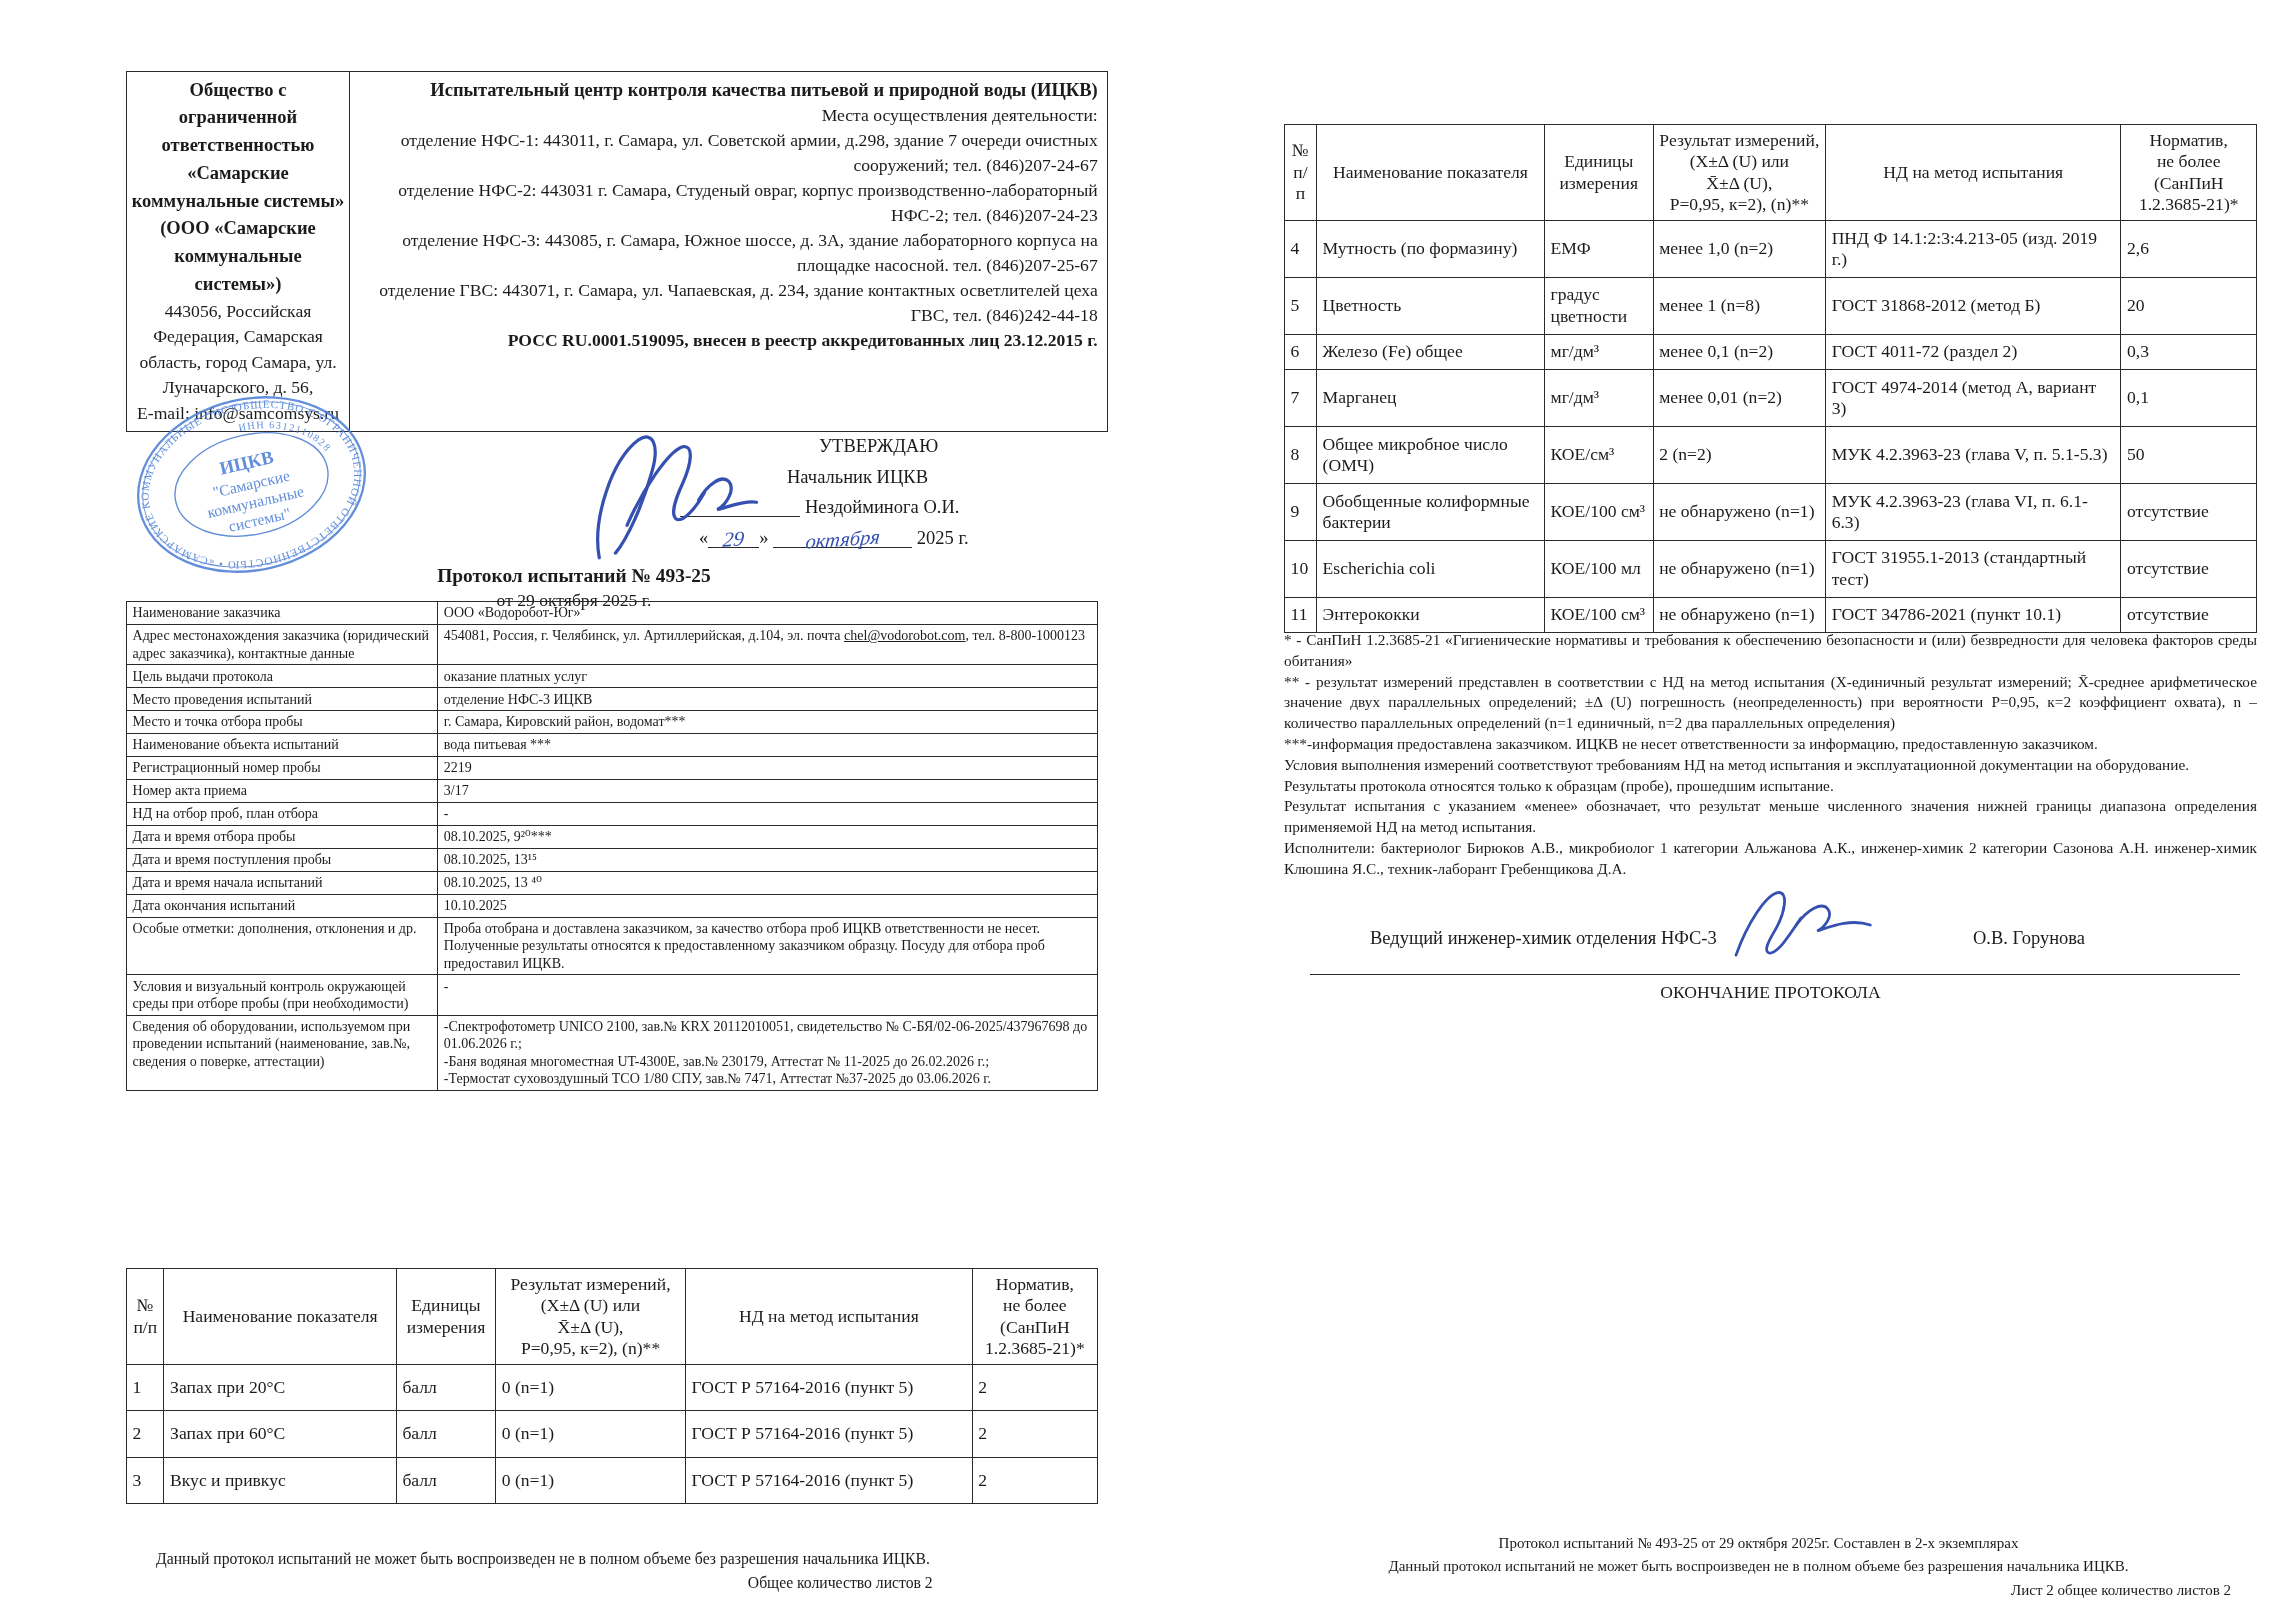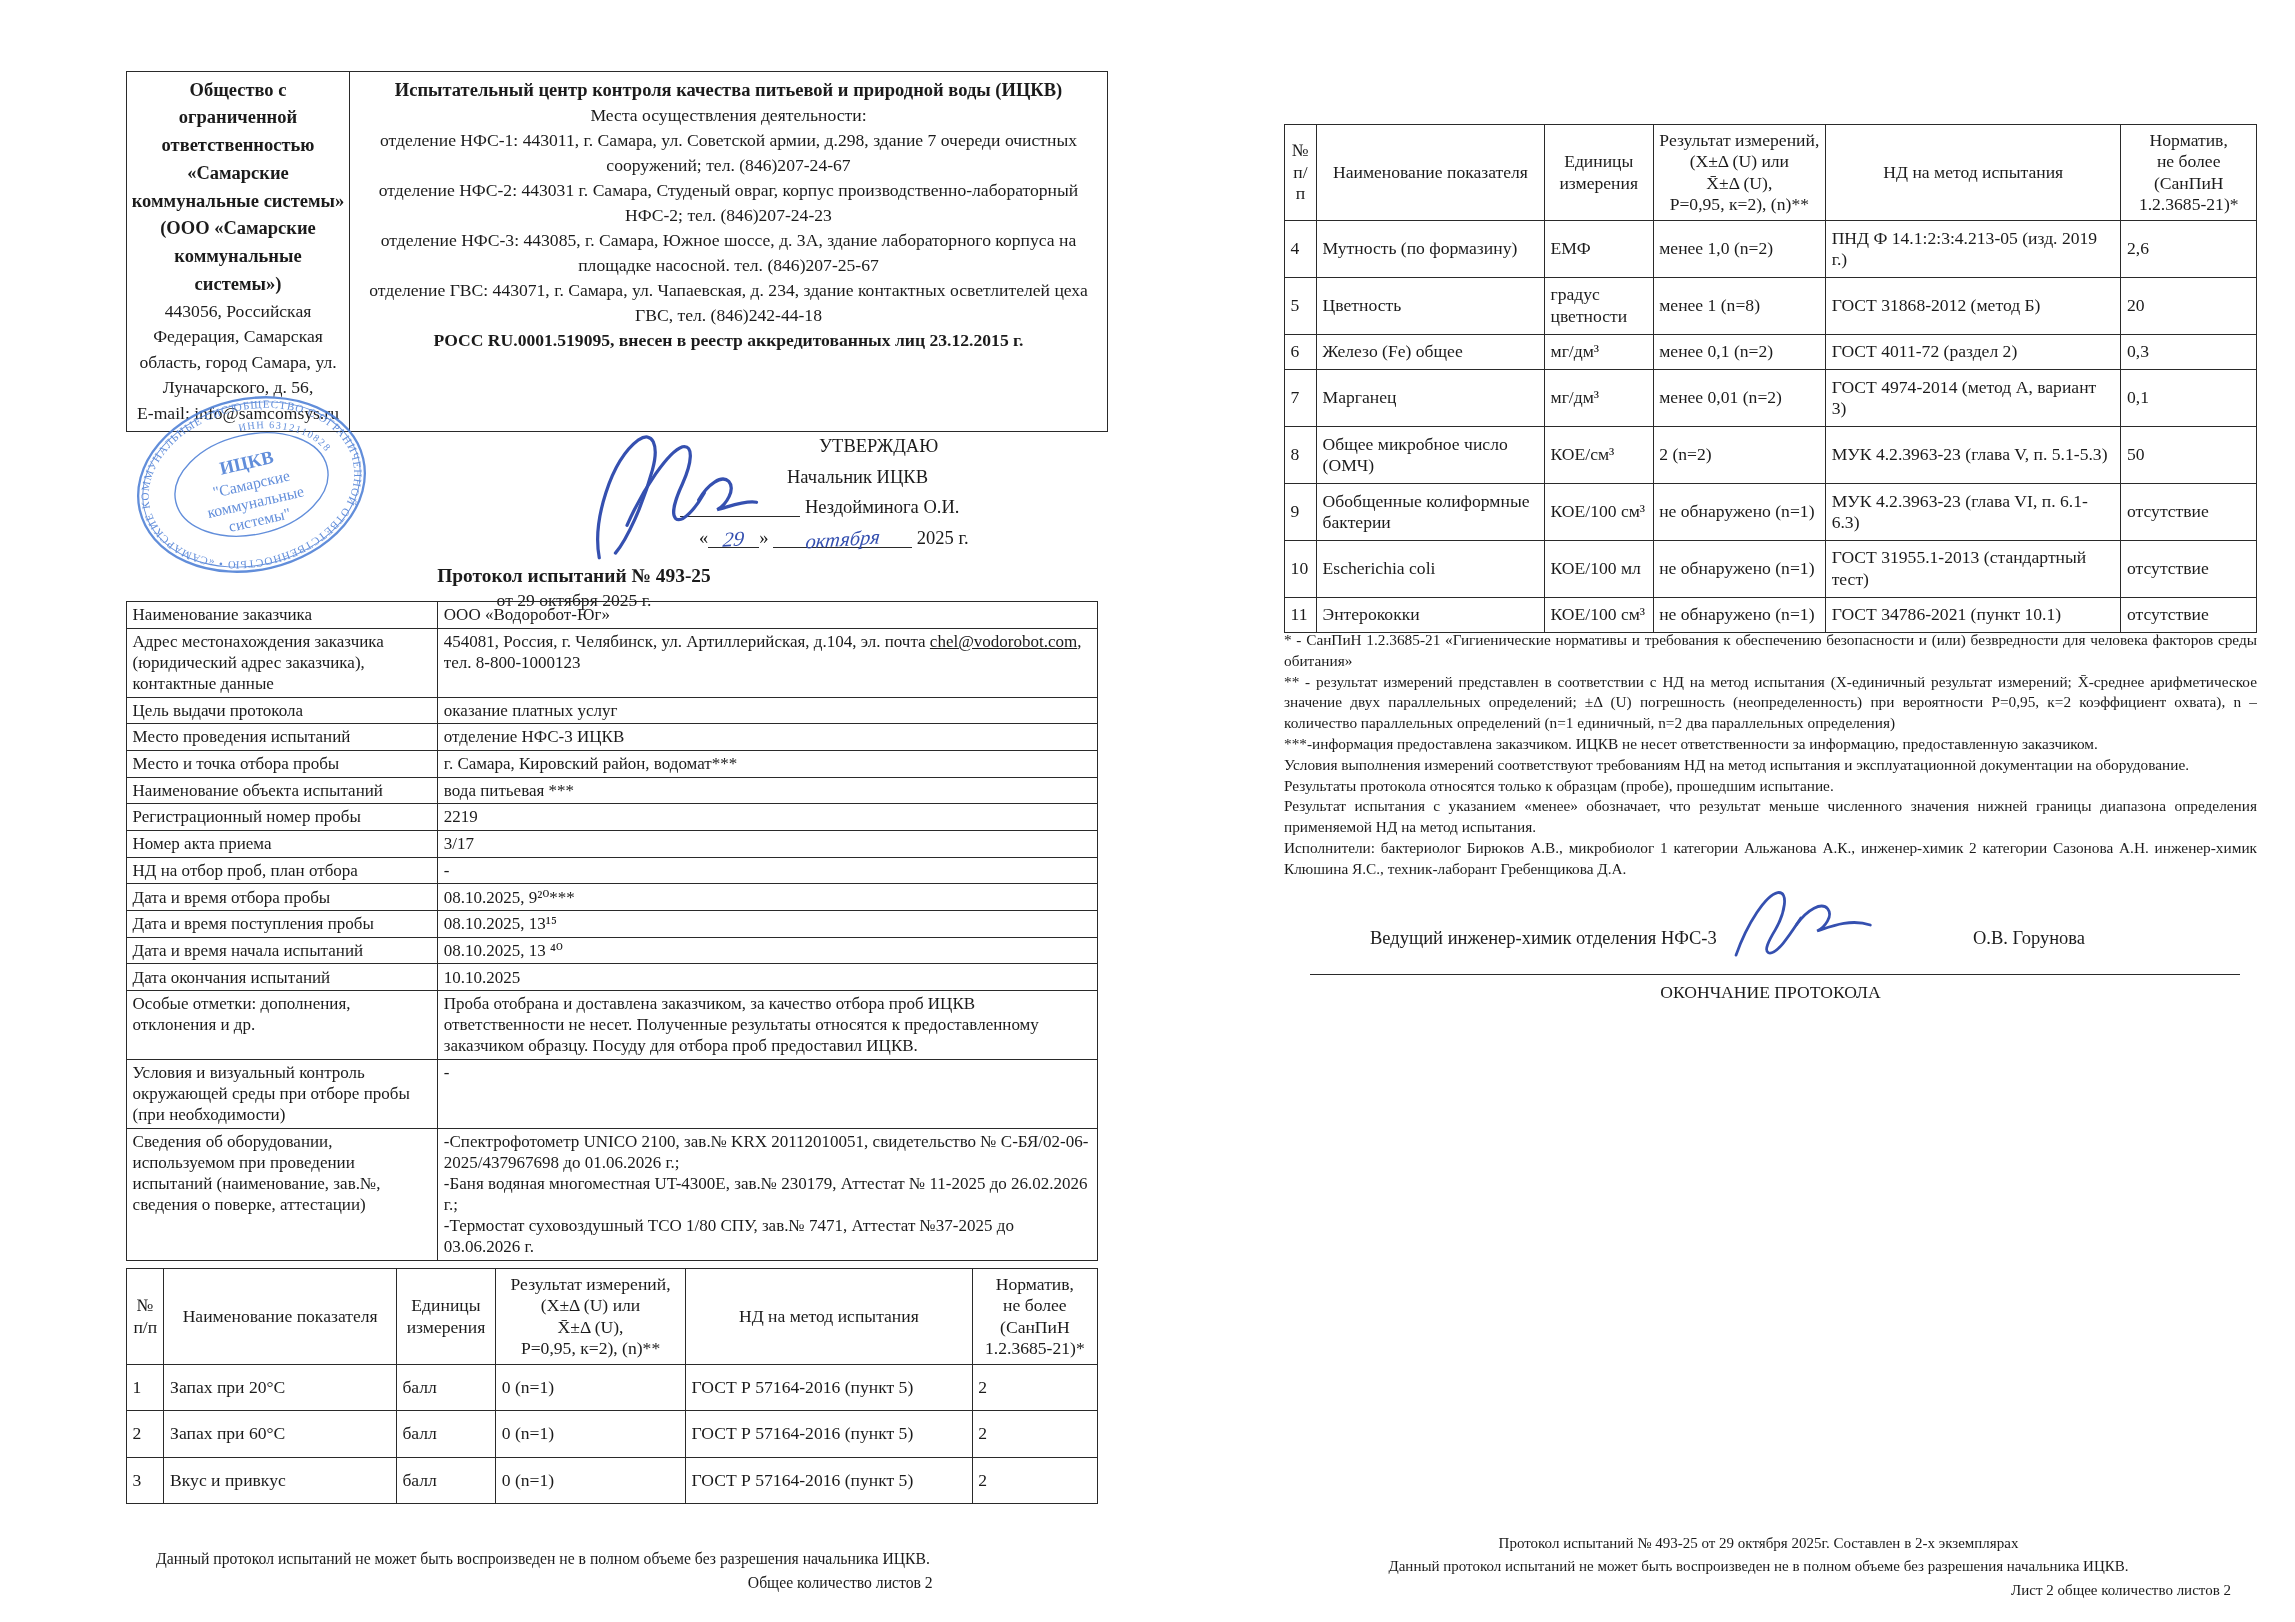--- a/index.html
+++ b/index.html
@@ -9,21 +9,21 @@
     -webkit-font-smoothing:antialiased;
   }
   .page{position:absolute;top:0;height:1623px;width:1148px;background:#fff;}
   #p1{left:0;} #p2{left:1148px;}
 
   
   .hdr{position:absolute;left:126px;top:71px;width:980px;display:flex;border:1.9px solid #2a2a2a;}
   .hdr-left{width:223px;border-right:1.9px solid #2a2a2a;padding:4.6px 3.7px;box-sizing:border-box;text-align:center;}
   .hdr-left .org{font-weight:bold;font-size:18.5px;line-height:1.5;}
   .hdr-left .addr{font-size:17.6px;line-height:1.45;}
-  .hdr-right{flex:1;padding:3.7px 9.3px;box-sizing:border-box;text-align:center;}
+  .hdr-right{flex:1;padding:3.7px 9.3px;box-sizing:border-box;text-align:right;}
   .hdr-right .t{font-weight:bold;font-size:18.5px;line-height:1.4;margin-top:1.9px;}
   .hdr-right .l{font-size:17.6px;line-height:1.42;}
   .hdr-right .b{font-weight:bold;font-size:17.6px;line-height:1.42;}
 
   
   .stamp{position:absolute;left:129px;top:392px;width:245px;height:185px;transform:rotate(-13deg);opacity:.88;}
 
   
   .approve{position:absolute;left:671px;top:436px;width:435px;font-size:18.5px;line-height:1.1;}
   .approve .row{margin-bottom:10.2px;white-space:nowrap;}
@@ -32,21 +32,21 @@
   .sig-svg{position:absolute;pointer-events:none;}
 
   
   .title{position:absolute;left:0;top:565px;width:1148px;text-align:center;}
   .title .t1{font-weight:bold;font-size:19.4px;}
   .title .t2{font-size:17.6px;margin-top:2.8px;}
 
   
   table{border-collapse:collapse;}
   .info{position:absolute;left:126px;top:601px;width:972px;table-layout:fixed;}
-  .info td{border:1.4px solid #2a2a2a;font-size:17px;line-height:1.24;padding:2.3px 5.6px;vertical-align:top;}
+  .info td{border:1.4px solid #2a2a2a;font-size:14px;line-height:1.24;padding:2.3px 5.6px;vertical-align:top;}
   .info td.lab{width:30.8%;}
   .prelist{white-space:pre-line;}
   .maillink{text-decoration:underline;}
 
   
   .res{table-layout:fixed;width:100%;}
   .res th{border:1.4px solid #2a2a2a;font-weight:normal;font-size:17.6px;line-height:1.22;padding:4.6px 3.7px;text-align:center;vertical-align:middle;white-space:pre-line;}
   .res td{border:1.4px solid #2a2a2a;font-size:17.6px;line-height:1.22;padding:12px 5.6px;vertical-align:middle;}
   .res .c1{width:3.2%;} .res .c2{width:24.3%;} .res .c3{width:9.9%;}
   .res .c4{width:19.7%;} .res .c5{width:30.2%;} .res .c6{width:12.7%;}

